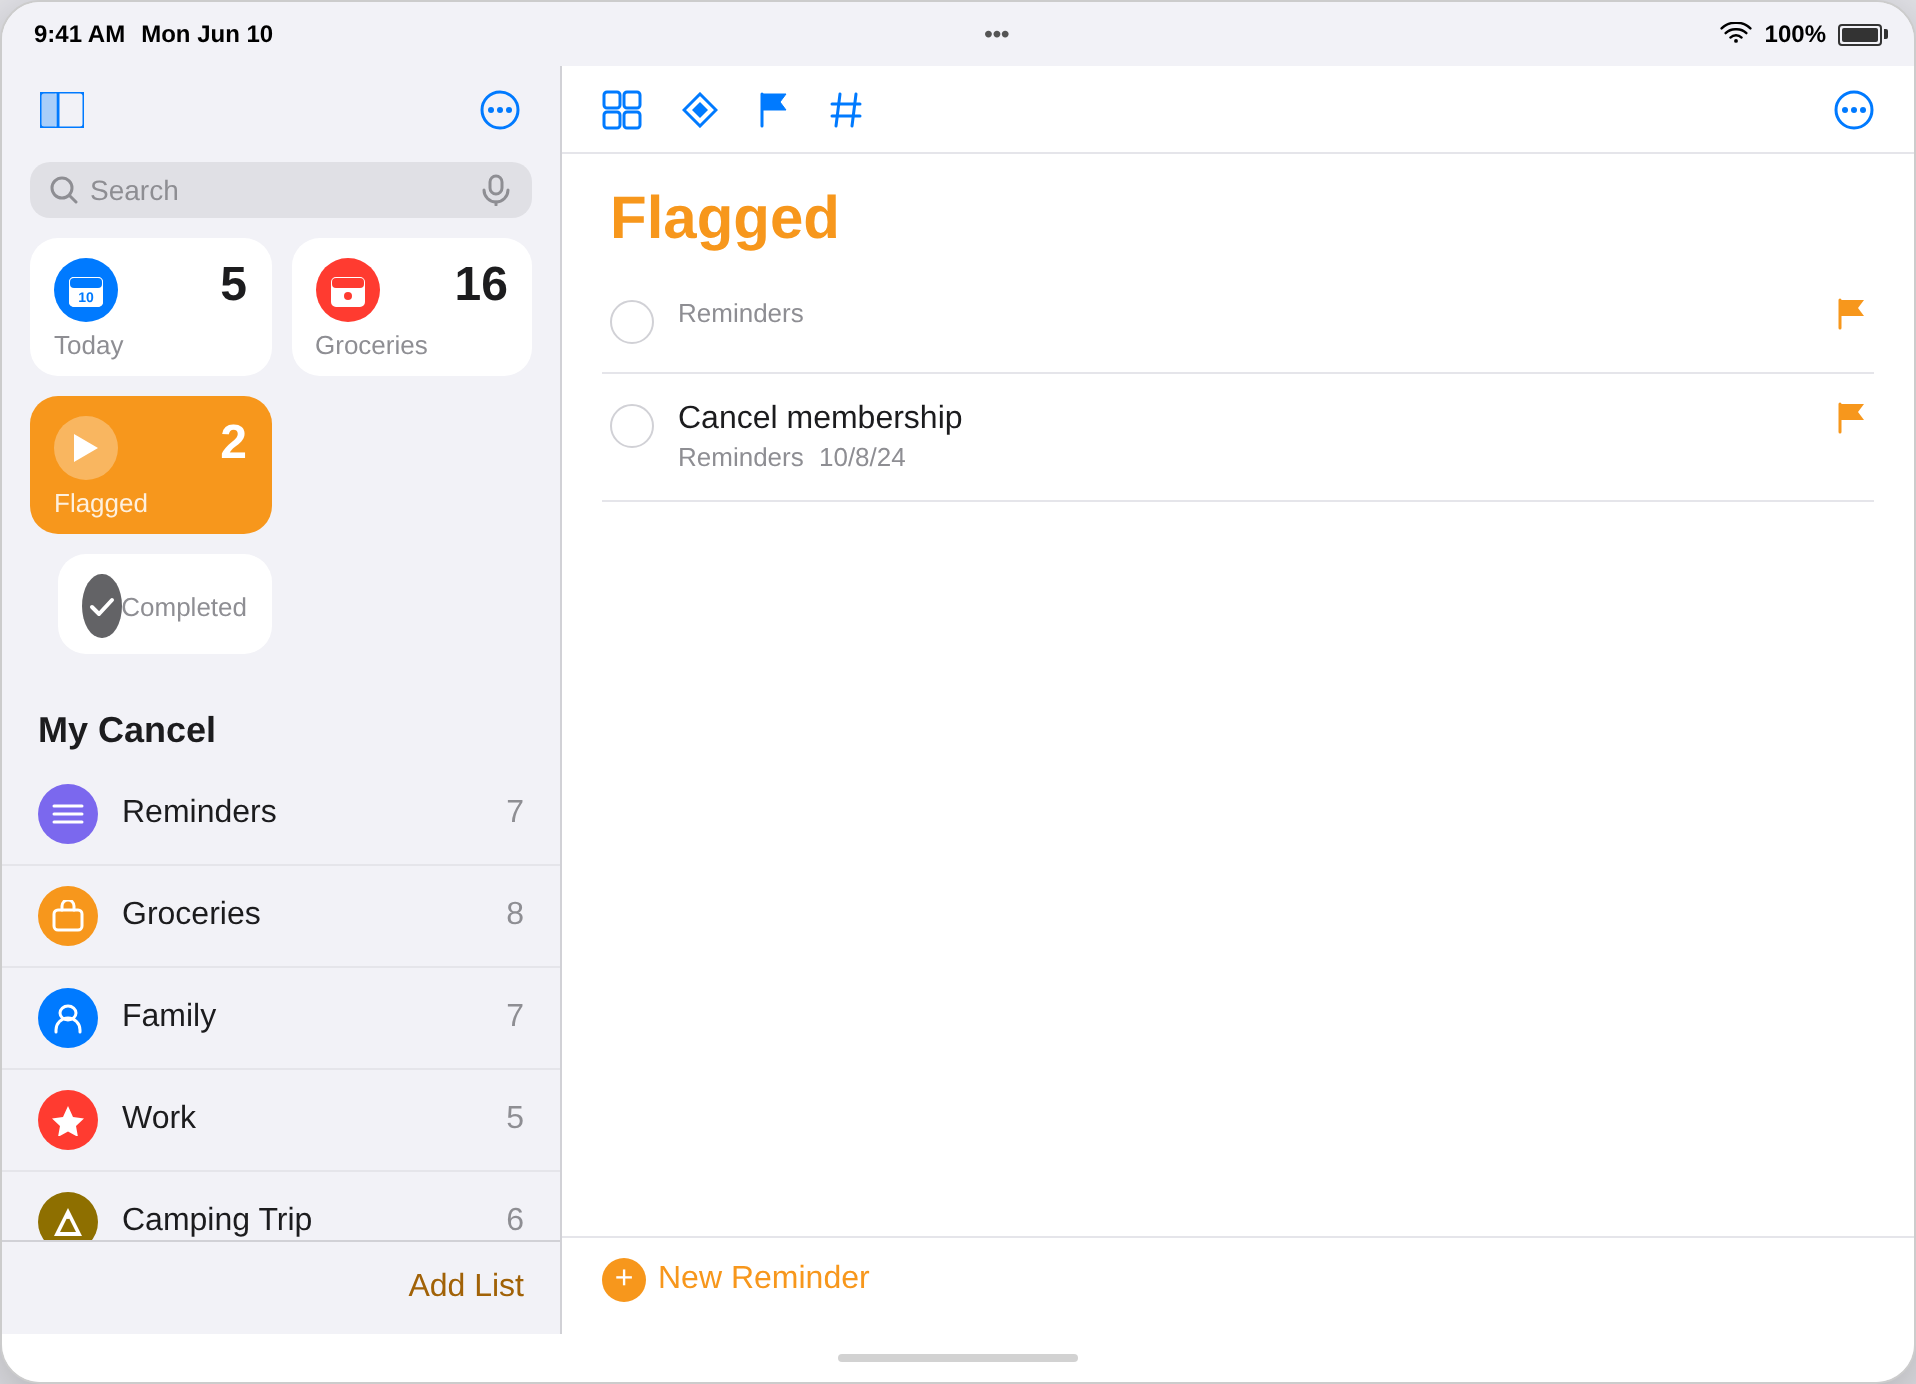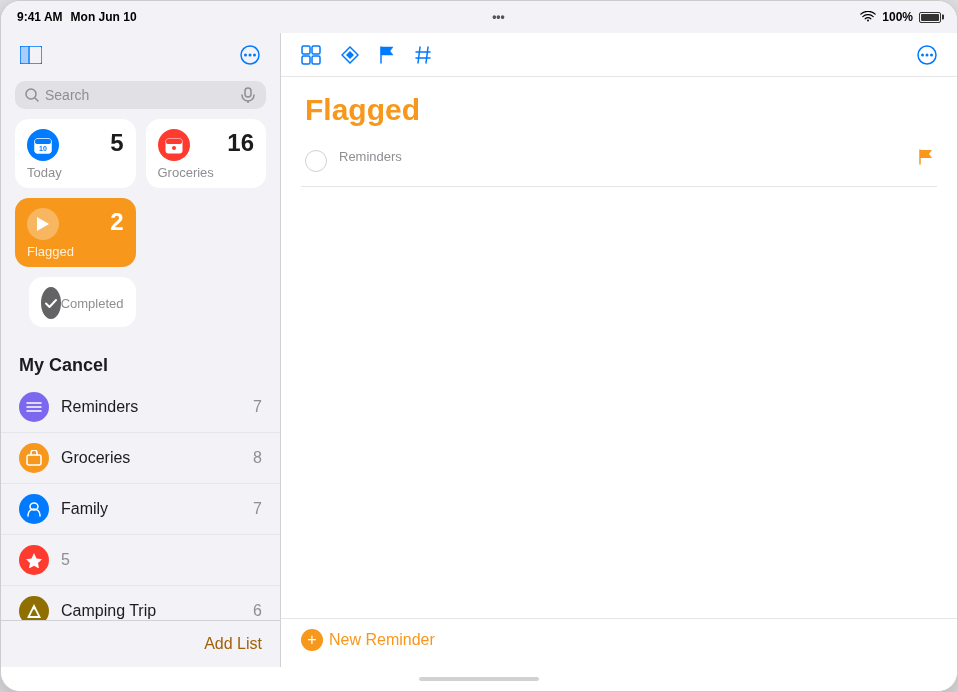--- a/index.html
+++ b/index.html
@@ -503,20 +503,21 @@
           <span class="list-name">Family</span>
           <span class="list-count">7</span>
         </div>
 
         <div class="list-item">
           <div class="list-icon" style="background:#ff3b30;">
             <svg width="16" height="16" viewBox="0 0 16 16" fill="none">
               <polygon points="8,1 10.5,6.5 16,7.3 12,11 13,16.5 8,13.8 3,16.5 4,11 0,7.3 5.5,6.5" fill="white"></polygon>
             </svg>
           </div>
+          <span class="list-name">Work</span>
           <span class="list-count">5</span>
         </div>
 
         <div class="list-item">
           <div class="list-icon" style="background:#8e6f00;">
             <svg width="16" height="16" viewBox="0 0 16 16" fill="none">
               <polygon points="8,1 15,15 1,15" fill="white"></polygon>
               <polygon points="8,5 12,13 4,13" fill="#8e6f00"></polygon>
               <circle cx="8" cy="5" r="1.5" fill="white"></circle>
             </svg>
@@ -588,20 +589,36 @@
             <div class="reminder-subtitle">Reminders</div>
           </div>
           <div class="reminder-flag">
             <svg width="14" height="16" viewBox="0 0 14 16" fill="none">
               <path d="M1 1h12l-3 4 3 4H1V1z" fill="#f7971c"></path>
               <line x1="1" y1="1" x2="1" y2="15" stroke="#f7971c" stroke-width="1.5" stroke-linecap="round"></line>
             </svg>
           </div>
         </div>
 
+        <div class="reminder-item">
+          <div class="reminder-circle"></div>
+          <div class="reminder-details">
+            <div class="reminder-title">Cancel membership</div>
+            <div class="reminder-subtitle">
+              <span>Reminders</span>
+              <span style="margin-left:4px;">10/8/24</span>
+            </div>
+          </div>
+          <div class="reminder-flag">
+            <svg width="14" height="16" viewBox="0 0 14 16" fill="none">
+              <path d="M1 1h12l-3 4 3 4H1V1z" fill="#f7971c"></path>
+              <line x1="1" y1="1" x2="1" y2="15" stroke="#f7971c" stroke-width="1.5" stroke-linecap="round"></line>
+            </svg>
+          </div>
+        </div>
       </div>
 
       <div class="main-footer">
         <div class="new-reminder-btn">
           <div class="new-reminder-plus">+</div>
           <span>New Reminder</span>
         </div>
       </div>
     </div>
   </div>

